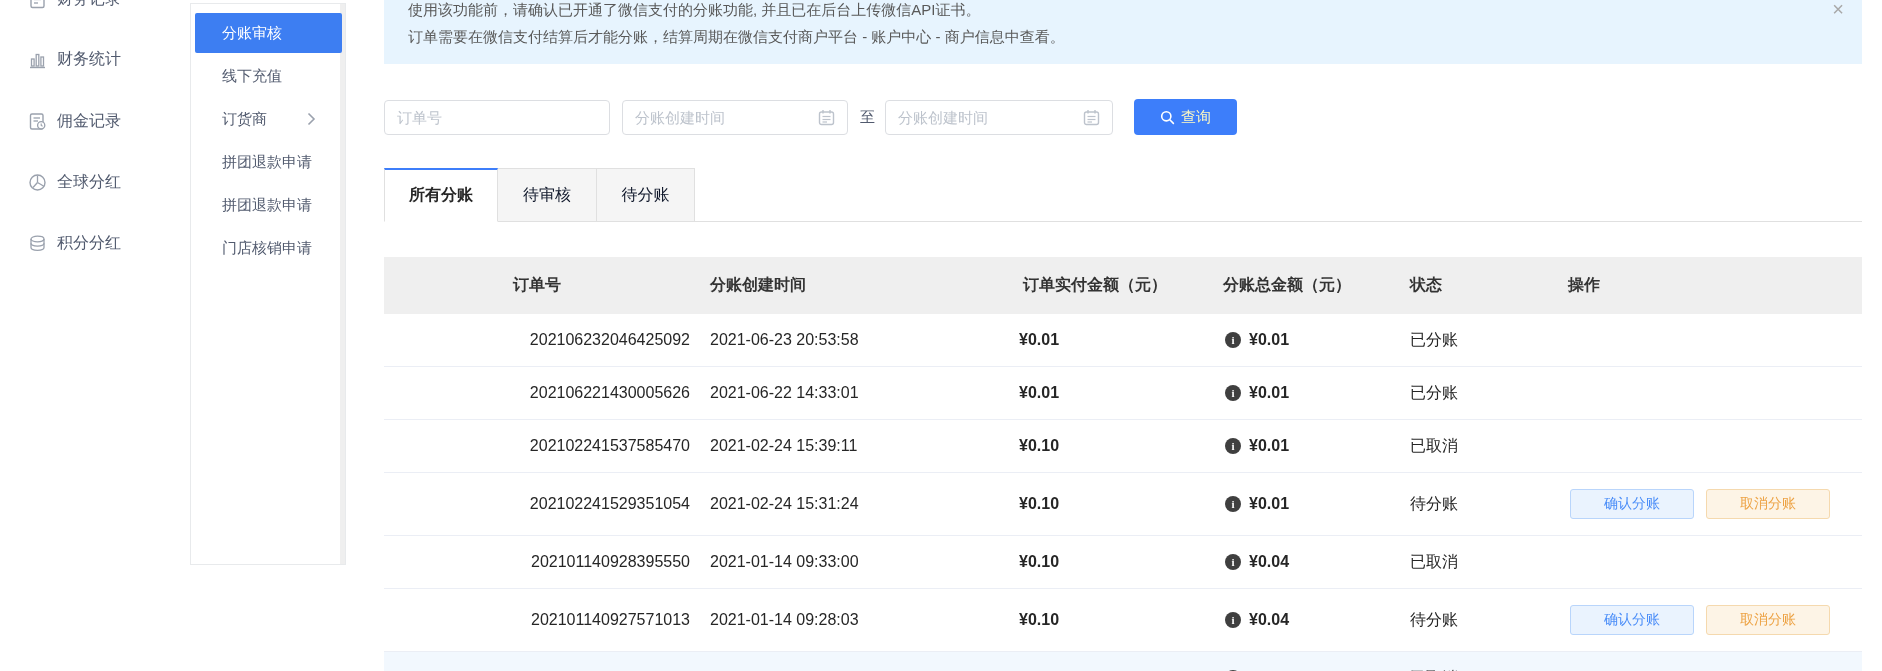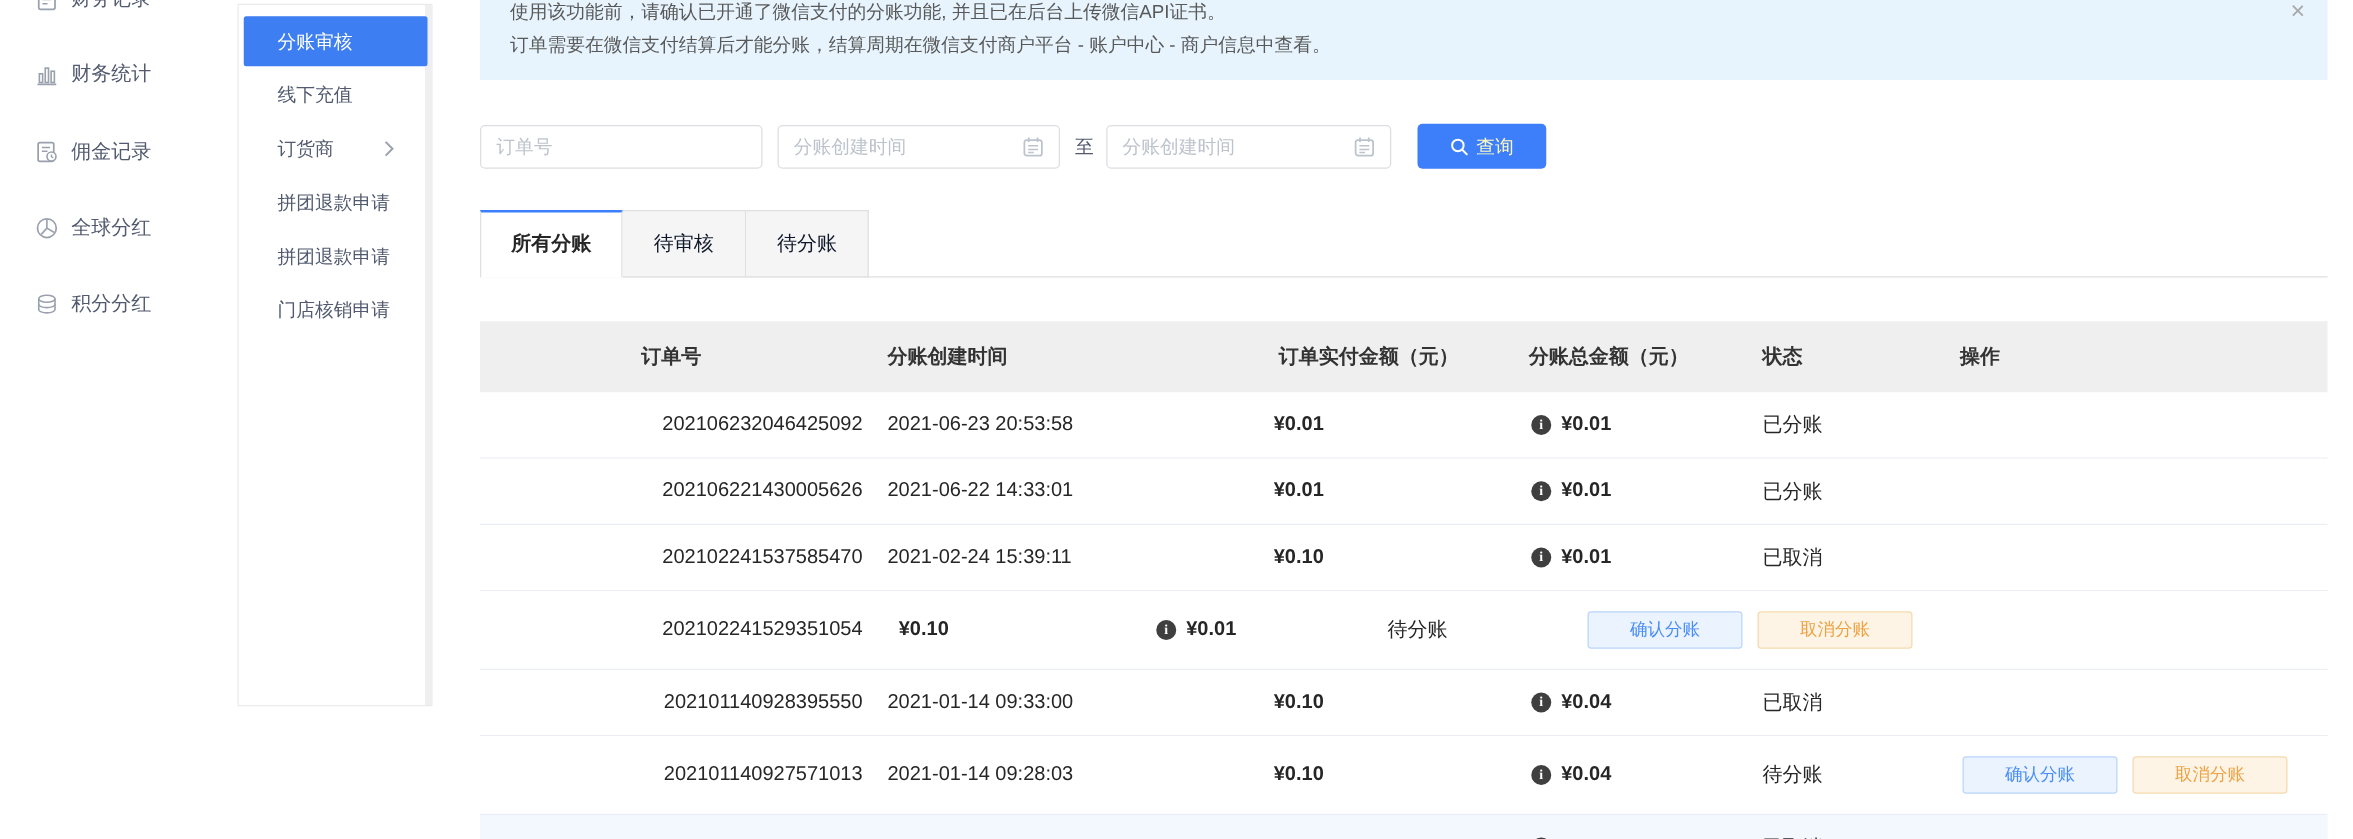--- a/index.html
+++ b/index.html
@@ -246,20 +246,21 @@
     <div class="td c3">¥0.10</div>
     <div class="td c4">
       <span class="info-ico">i</span>
       <span class="amt">¥0.01</span>
     </div>
     <div class="td c5">已取消</div>
     <div class="td c6"></div>
   </div>
       <div class="tr tall">
     <div class="td c1">202102241529351054</div>
+    <div class="td c2">2021-02-24 15:31:24</div>
     <div class="td c3">¥0.10</div>
     <div class="td c4">
       <span class="info-ico">i</span>
       <span class="amt">¥0.01</span>
     </div>
     <div class="td c5">待分账</div>
     <div class="td c6">
       <button class="act-btn confirm">确认分账</button>
       <button class="act-btn cancel">取消分账</button>
     </div>

